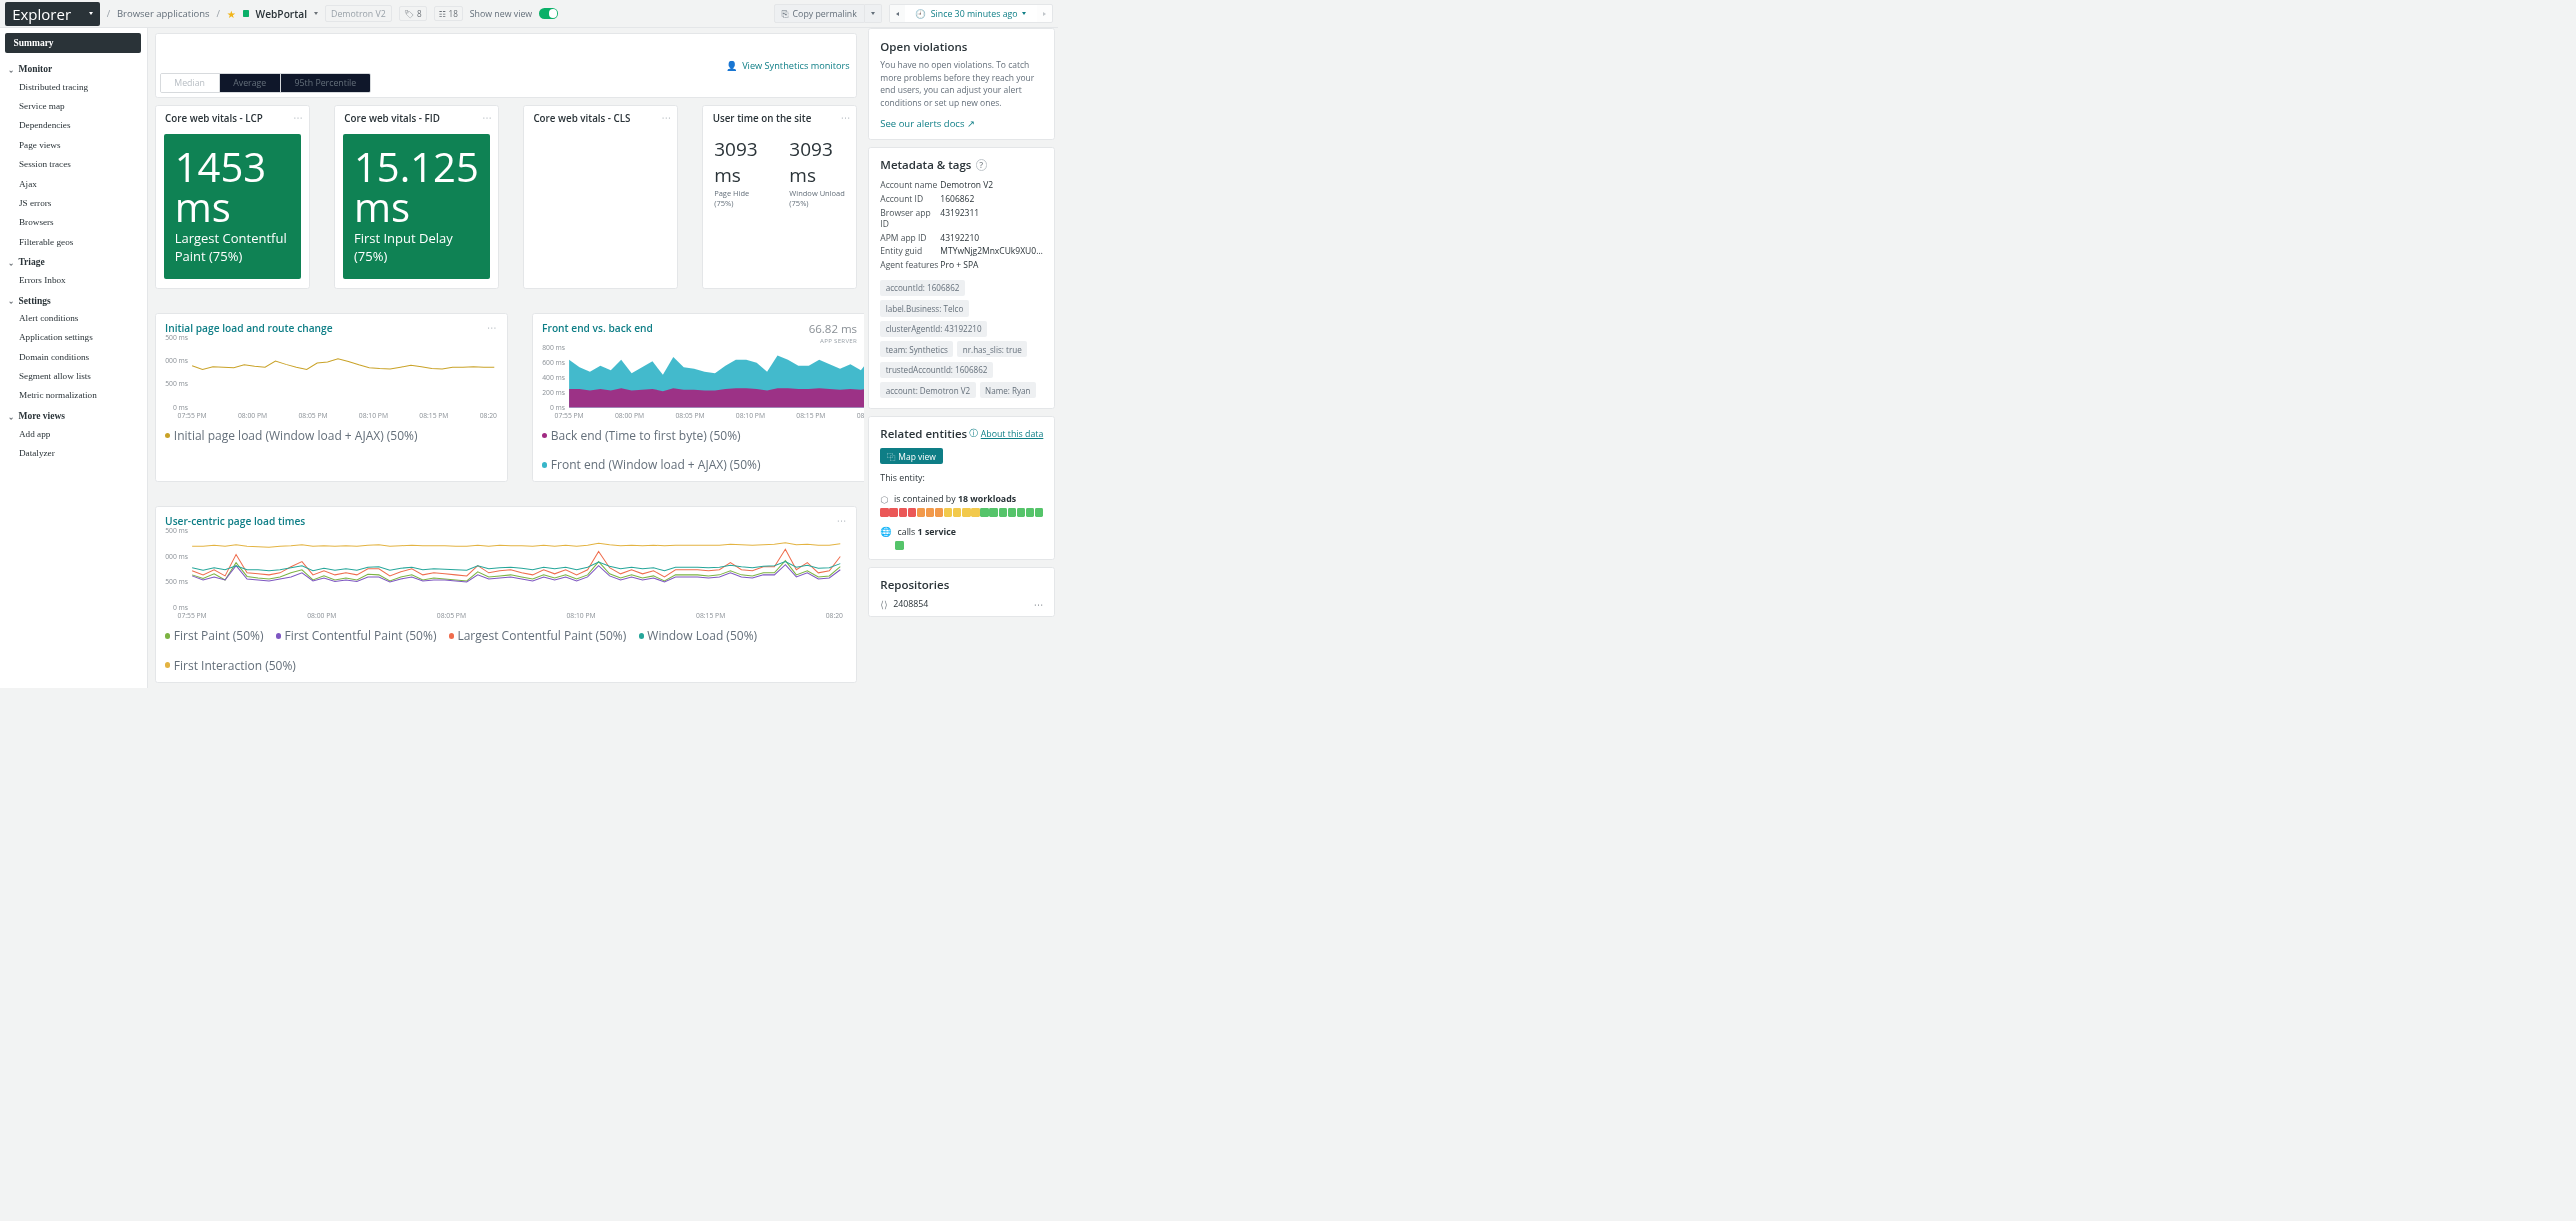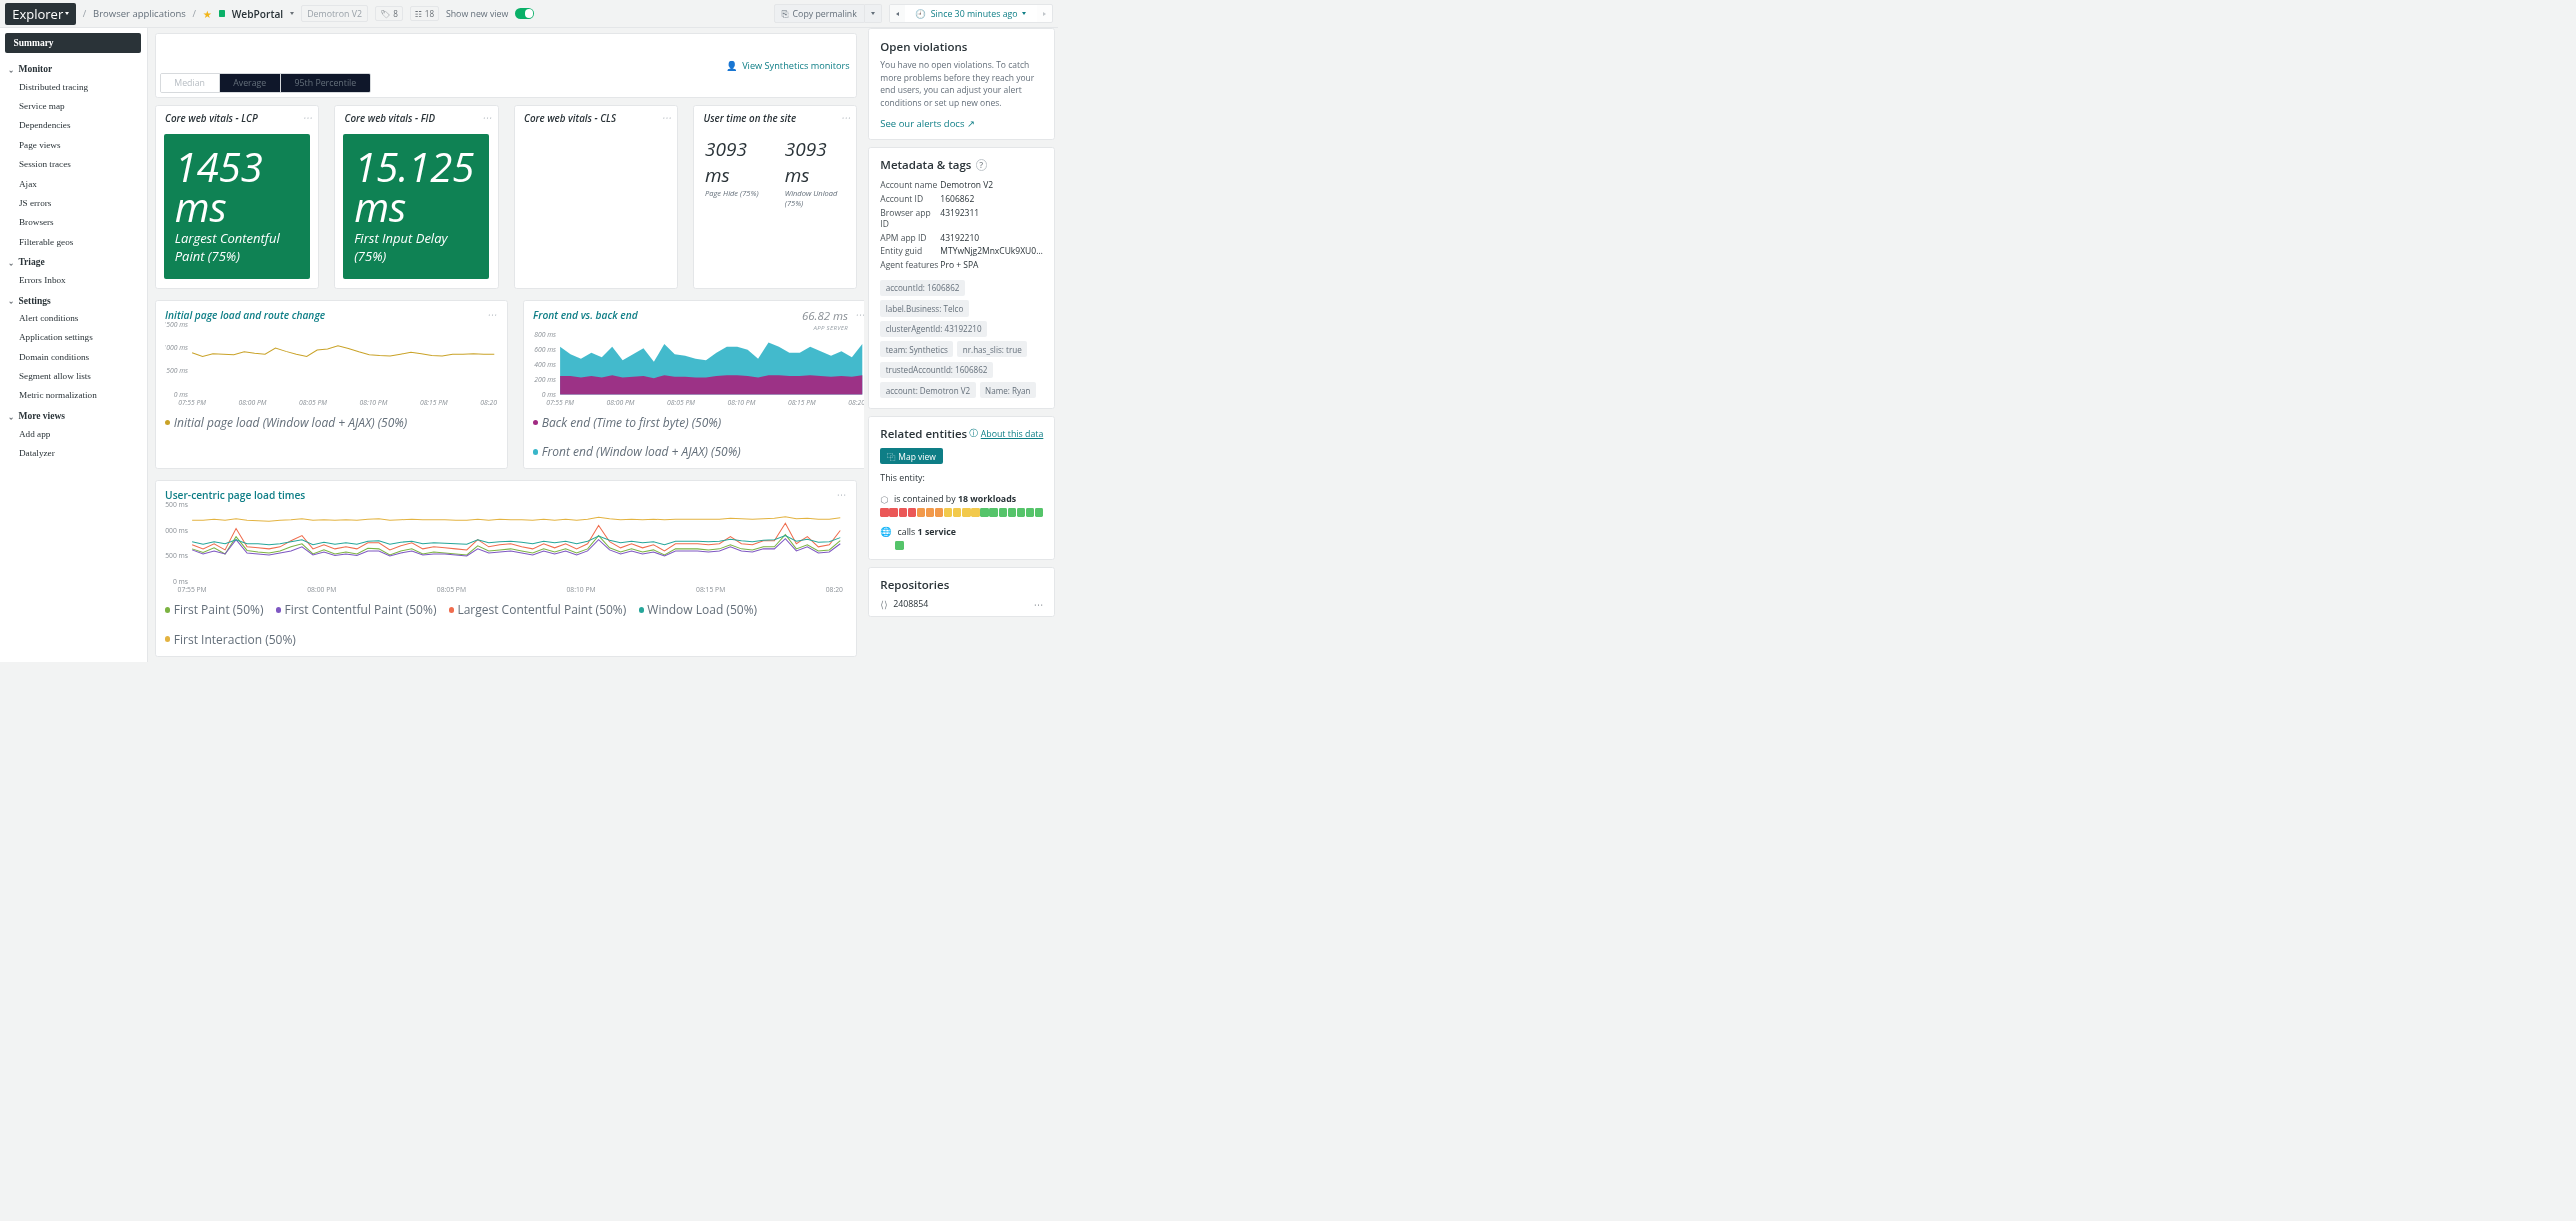--- a/index.html
+++ b/index.html
@@ -15,21 +15,21 @@
     --tag-bg: #eef0f2;
     --hex-green: #55c46a;
     --hex-yellow: #f2c94c;
     --hex-orange: #f2994a;
     --hex-red: #eb5757;
   }
   html,body { margin:0; padding:0; font-family: "Segoe UI", "Open Sans", Helvetica, Arial, sans-serif; color:var(--text); background:var(--bg); font-size:9.5px;}
   body { width:1058px; }
   
   .topbar { height:27px; display:flex; align-items:center; padding:0 5.4px; border-bottom:0.7px solid var(--border); gap:6.8px; }
-  .explorer-btn { background:var(--dark-pill); color:#fff; border-radius:2px; padding:2px 6.8px; font-size:13px; display:flex; align-items:center; gap:2px; }
+  .explorer-btn { background:var(--dark-pill); color:#fff; border-radius:2px; padding:2px 6.8px; font-size:15px; display:flex; align-items:center; gap:18px; }
   .bc-sep { color:#9aa2a9; }
   .bc { font-size:9.5px; color:var(--text-light); }
   .star { color:#f1b417; font-size:10.2px; }
   .sq-green { width:6.1px; height:6.1px; background:#0ab068; display:inline-block; border-radius:0.7px;}
   .app-name { font-weight:600; font-size:10.2px; }
   .env-pill { color:#9aa2a9; font-size:8.8px; padding:1.4px 5.4px; border:0.7px solid var(--border); border-radius:2px;}
   .mini-badge { color:#6b7177; font-size:8.1px; padding:1.4px 4.1px; border:0.7px solid var(--border); border-radius:2px; display:flex; align-items:center; gap:2.7px;}
   .switch { width:19px; height:10.2px; background:#0ab068; border-radius:6.8px; position:relative;}
   .switch::after{content:"";width:8.1px;height:8.1px;background:#fff;border-radius:50%;position:absolute;top:1px;right:1px;}
   .topbar .spacer { flex:1; }
@@ -54,21 +54,21 @@
   
   .seg-wrap { background:#fff; border:0.7px solid var(--border); border-radius:2.7px; padding:4.1px 6.8px 4.1px 4.1px; display:flex; align-items:center; margin-bottom:6.8px;}
   .seg { display:flex; border:0.7px solid #d7dadd; border-radius:2px; overflow:hidden;margin-top:35px; }
   .seg span { padding:2.7px 13.6px; font-size:8.8px; color:var(--text-light); border-right:0.7px solid #d7dadd;}
   .seg span:last-child{border-right:none;}
   .seg span.active{ background:#fff; color:#b7bdc3;}
   .seg span:not(.active){background:#0f172a;}
   .synth-link { margin-left:auto; color:var(--link); display:flex; gap:4.1px; align-items:center; font-size:9.2px;}
 
   
-  .row { display:flex; gap:15px; margin-bottom:11px;font-style:italic;}
+  .row { display:flex; gap:24px; margin-bottom:24px;}
   .card { background:#fff; border:0.7px solid var(--border); border-radius:2.7px; position:relative; }
   .card-h { padding:6.1px 9.5px 4.1px; font-size:9.8px; font-weight:600; color:var(--text);}
   .dots { position:absolute; right:5.4px; top:5.4px; color:#b6bcc2; font-size:9.5px; letter-spacing:0.7px;}
   .kpi-row .card { flex:1; }
   .kpi-green { margin:5.4px 8.1px 9.5px; background:var(--green); color:#fff; border-radius:2px; padding:12.2px 11px 13.6px;}
   .kpi-green .big{ font-size:40px; font-weight:400; line-height:1;}
   .kpi-green .sub{ font-size:13px; margin-top:2.7px; font-weight:400;}
   .kpi-plain { display:flex; gap:20.3px; padding:6.8px 11px 9.5px;}
   .kpi-plain .col .val{ font-size:19px; font-weight:400;}
   .kpi-plain .col .lab{ font-size:7.5px; color:var(--text-light);}

